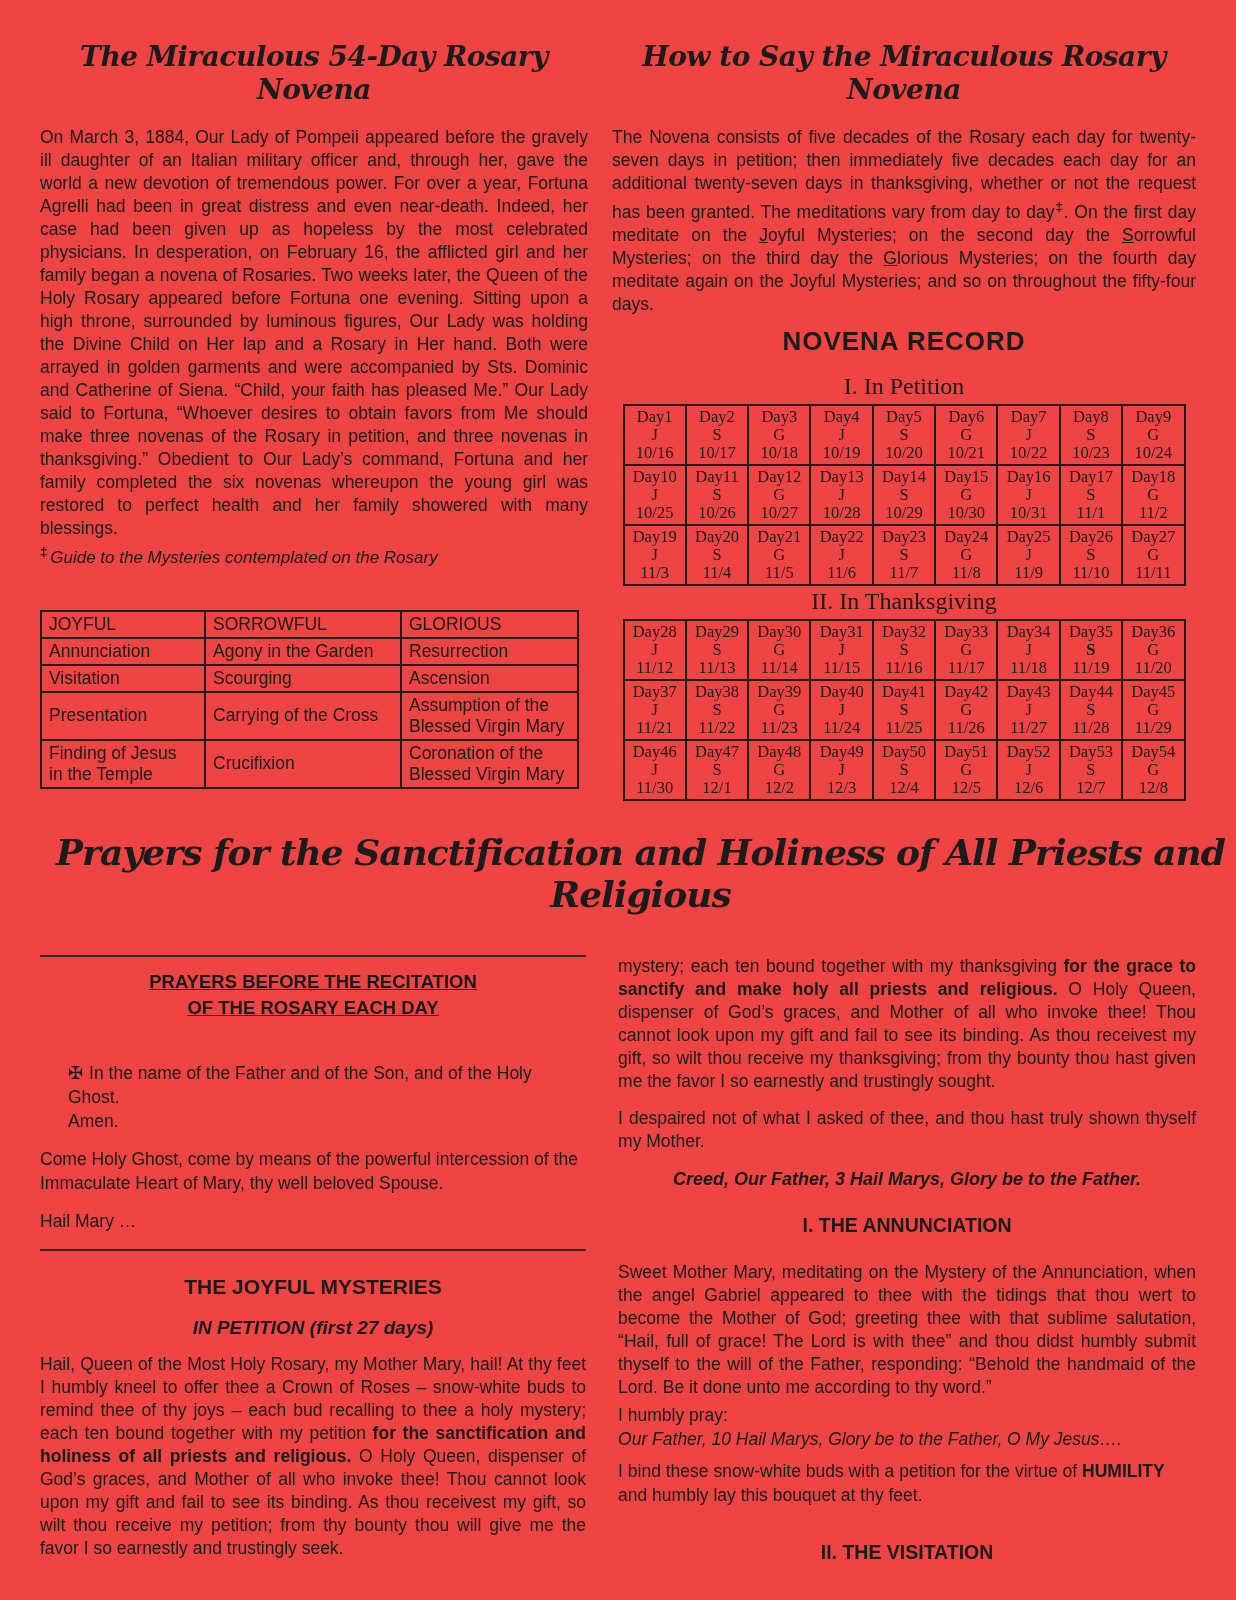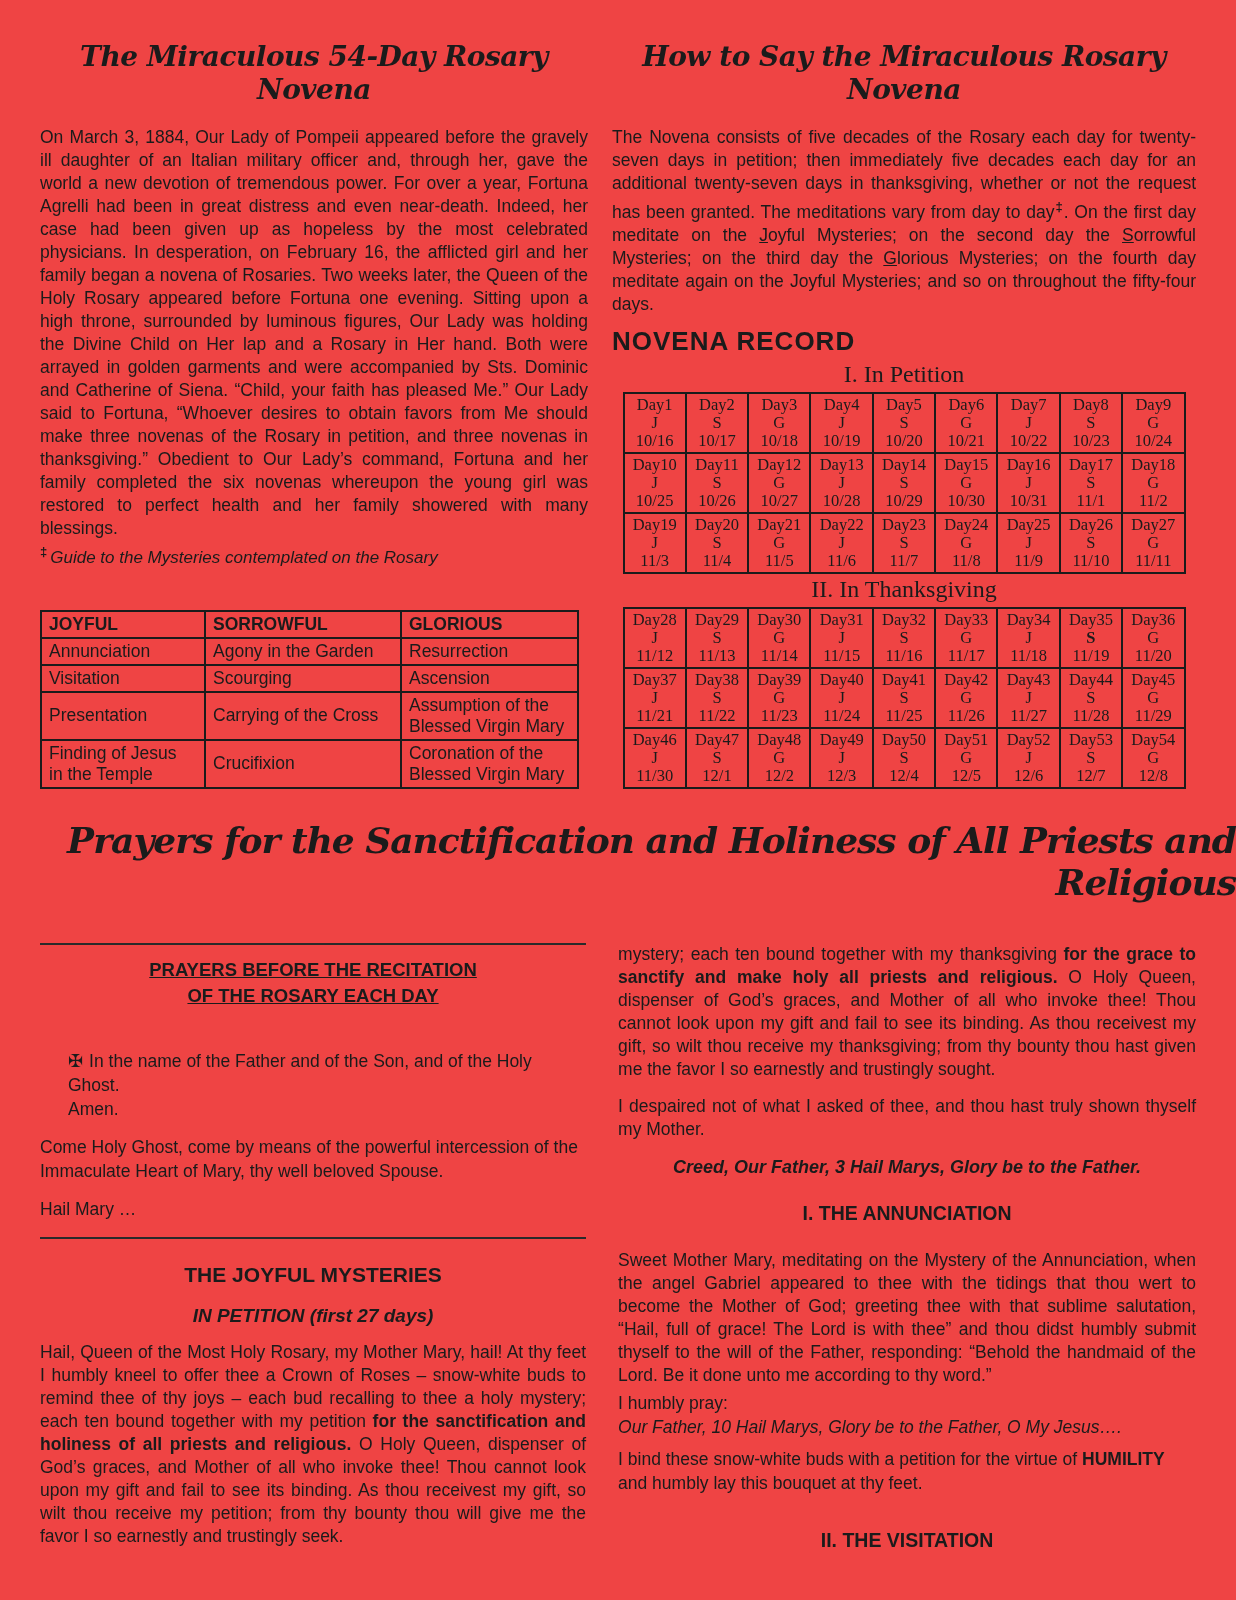--- a/index.html
+++ b/index.html
@@ -21,36 +21,36 @@
   sup.dag { font-weight:700; font-size:13px; }
   .u { text-decoration:underline; }
   b.inlinebold { font-weight:700; }
 
   
   .mysteries { border-collapse:collapse; margin-top:42px; width:537px; table-layout:fixed; }
   .mysteries th, .mysteries td {
     border:2px solid #1b1b1b; padding:2px 7px; text-align:left;
     font-size:17.5px; line-height:21px; white-space:pre-line; font-weight:400;
   }
-  .mysteries th { font-weight:700;border-radius:10px; }
+  .mysteries th { font-weight:400;border-radius:10px; }
 
   
-  .novena-heading { font-weight:700; font-size:26px; text-align:left; letter-spacing:1px; margin:10px 0 4px 0; }
+  .novena-heading { font-weight:700; font-size:26px; text-align:center; letter-spacing:1px; margin:10px 0 16px 0; }
   .roman-title { font-family:"Liberation Serif", serif; font-size:24px; text-align:center; margin:2px 0 4px 0; }
   .novena-table {
     border-collapse:collapse; margin:0 auto; width:563px; table-layout:fixed;
     font-family:"Liberation Serif", serif; font-size:16.5px;
   }
   .novena-table td { border:2px solid #1b1b1b; text-align:center; padding:2px 0; line-height:18px; }
   .novena-table td div { min-height:18px; }
 
   
   .mid-title {
     font-family:"DejaVu Serif", serif; font-style:italic; font-weight:700;
-    font-size:36px; text-align:right; padding-left:45px; margin:30px 0 0 0; letter-spacing:-1px;
+    font-size:36px; text-align:center; padding-left:45px; margin:30px 0 0 0; letter-spacing:-1px;
   }
 
   .bottom-section { display:flex; padding:0 40px; gap:32px; margin-top:40px; }
   .col-bl { width:548px; }
   .col-br { width:580px; }
 
   .rule { border:none; border-top:2.5px solid #2a2a2a; margin:0; }
   .prayers-heading { text-align:center; font-weight:700; font-size:18.5px; line-height:26px; margin-top:12px; }
   .sign-para { margin-top:16px; font-size:17.5px; line-height:24px; padding-left:28px; text-indent:-28px; white-space:pre-line; }
   .cross { font-size:18px; margin-right:6px; }

